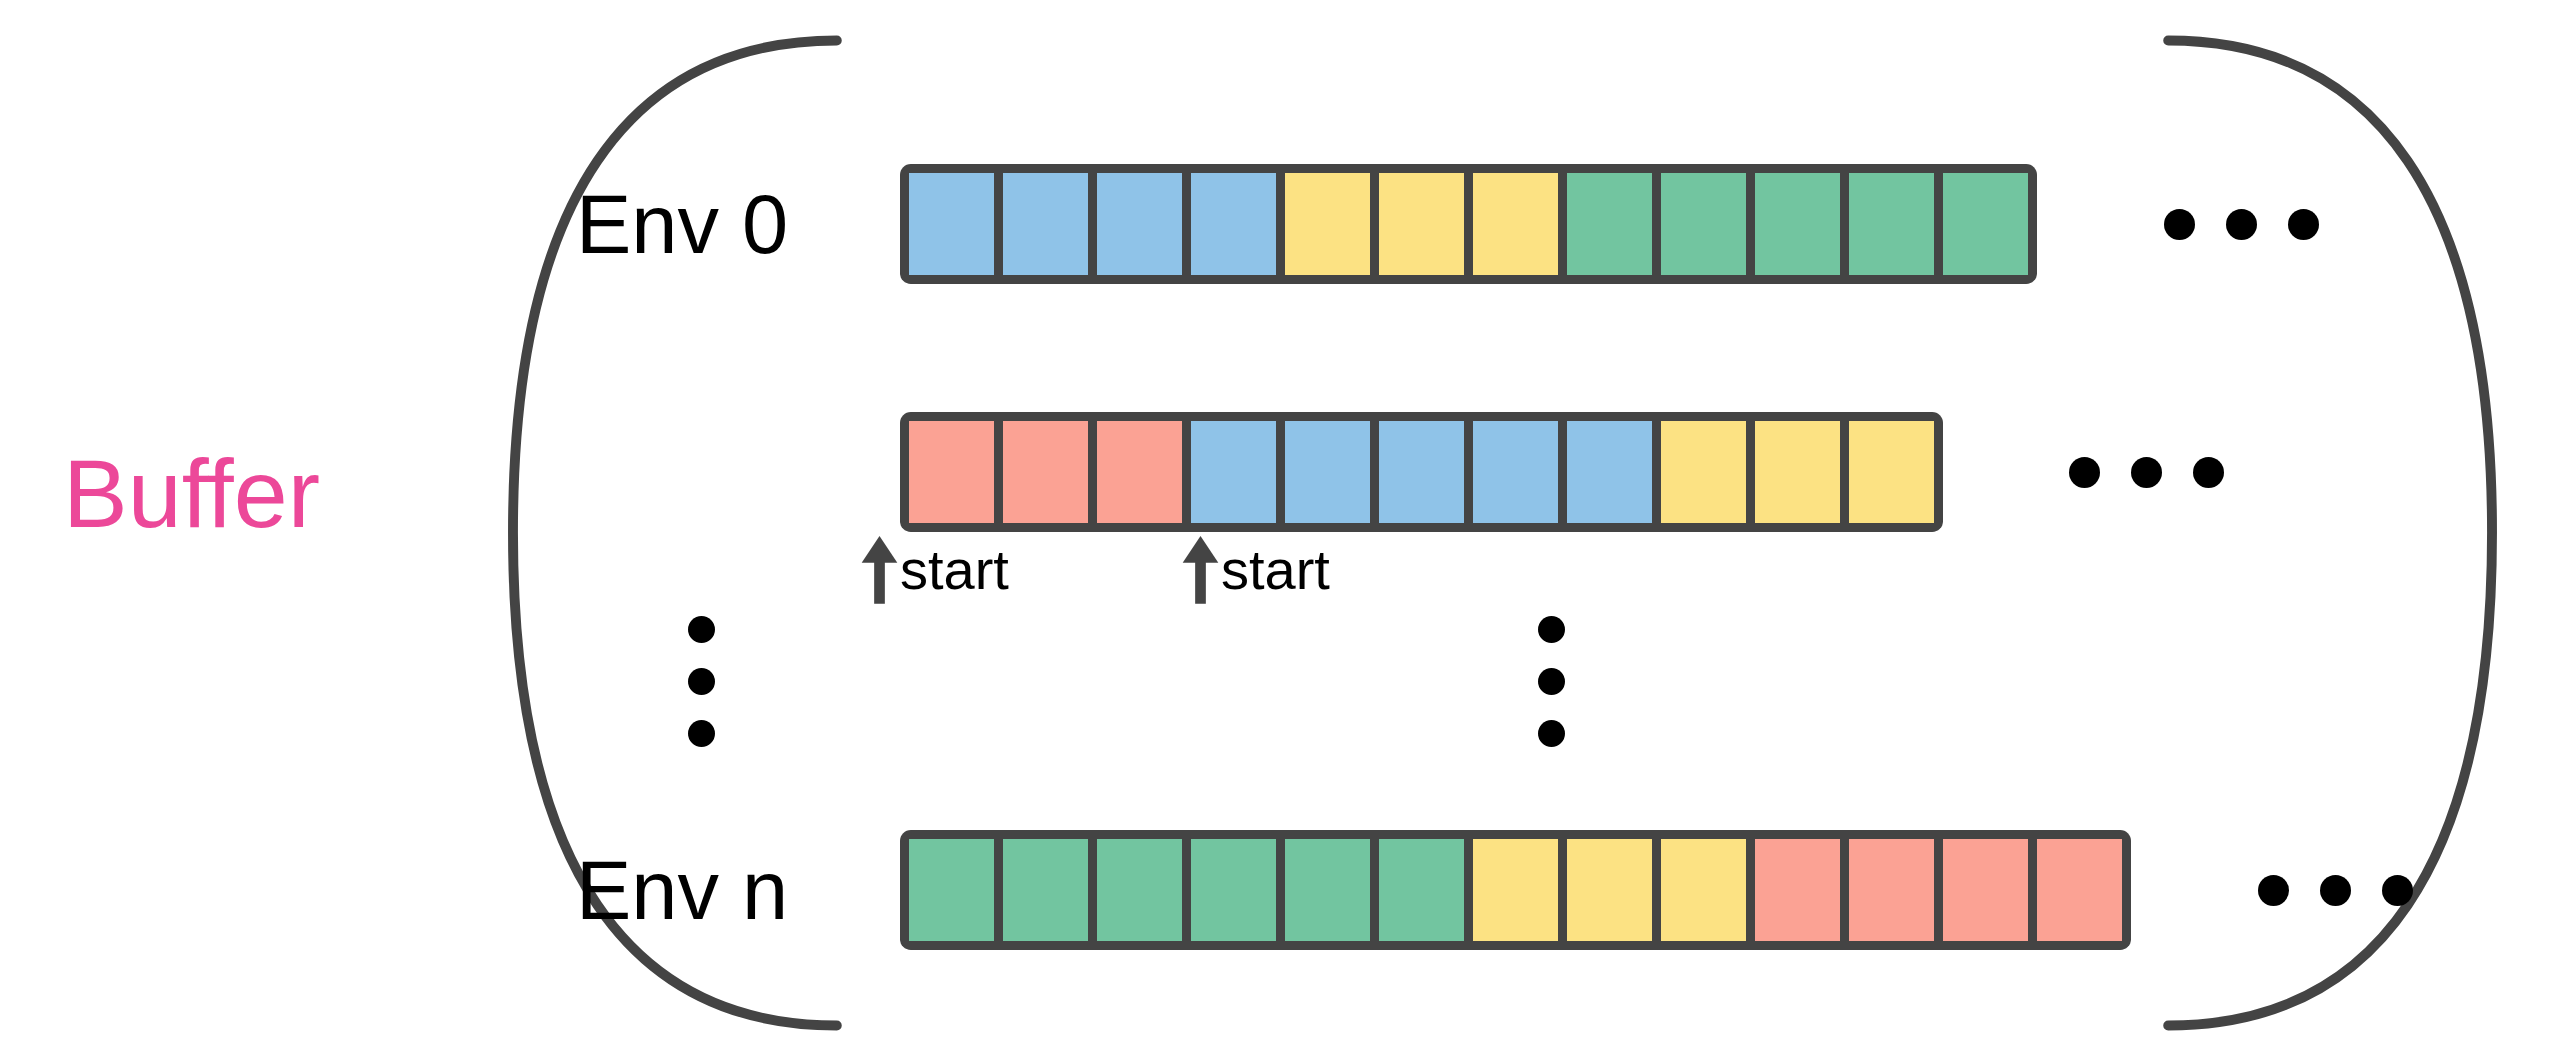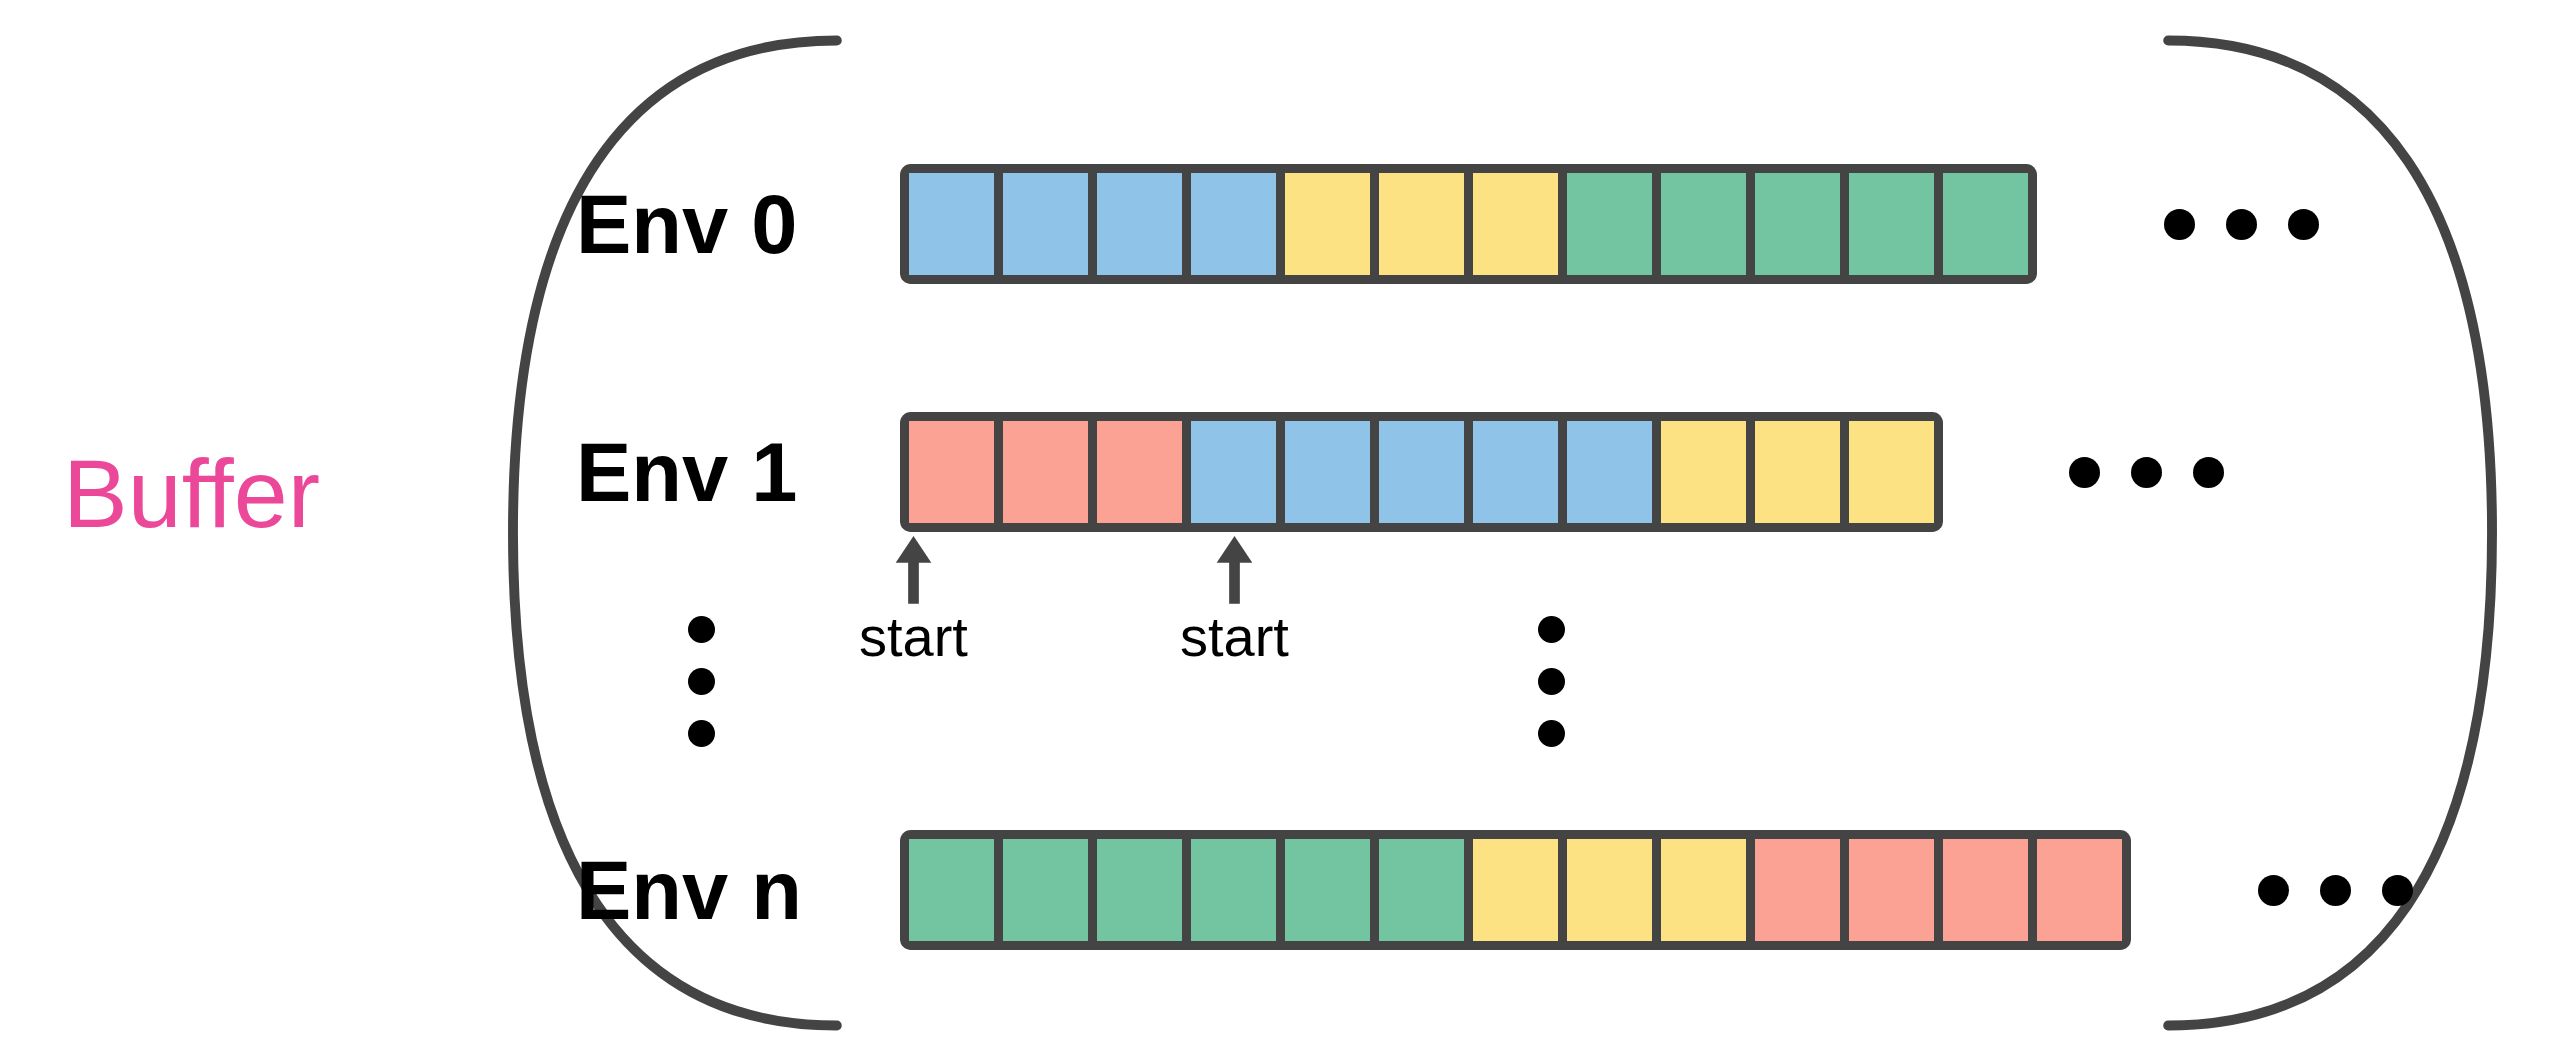--- a/index.html
+++ b/index.html
@@ -9,21 +9,21 @@
   .abs{position:absolute;}
 
   #buffer-label{
     left:63px; top:445px; width:378px;
     font-size:97px; line-height:1.0; color:#ec4899;
     letter-spacing:0px; white-space:nowrap;
   }
 
   #bracket{ left:468px; top:18px; width:2069px; height:1030px; pointer-events:none;}
 
-  .env-row{ position:absolute; height:135px;font-weight:bold; }
+  .env-row{ position:absolute; height:135px; }
   .env-label{
     position:absolute; left:0px; top:0px; width:297px; height:135px;
     display:flex; align-items:center; justify-content:flex-start;
     font-size:83px; color:#000000; white-space:nowrap;
   }
   .strip{
     position:absolute; top:7.2px; left:324px;
     display:flex; flex-direction:row; align-items:stretch;
     background:#444444; border-radius:10.8px;
     padding:9px 9px; gap:9px; height:102px; box-sizing:content-box;
@@ -39,21 +39,21 @@
     display:flex; flex-direction:row; gap:31px; align-items:center; height:102px;
   }
   .hdots .dot{ width:31px; height:31px; border-radius:50%; background:#000000; }
 
   .vdots{
     position:absolute;
     display:flex; flex-direction:column; gap:25px; align-items:center;
   }
   .vdots .dot{ width:27px; height:27px; border-radius:50%; background:#000000; }
 
-  .start-marker{ position:absolute; display:flex; flex-direction:column; align-items:center; }
+  .start-marker{ position:absolute; display:flex; flex-direction:row; align-items:center; }
   .start-marker .arrow{ width:41px; height:70px; }
   .start-label{
     font-size:56px; color:#000000; margin-top:3.6px; white-space:nowrap; line-height:1.05;
   }
 </style>
 </head>
 <body>
 
 <div id="stage">
 
@@ -83,21 +83,20 @@
     </div>
 
     <div class="hdots" style="left:1588px;">
       <span class="dot"></span>
       <span class="dot"></span>
       <span class="dot"></span>
     </div>
   </div>
 
   <div class="env-row" style="left:576px; top:405px; width:1709px;">
-    <div class="env-label">Env 1</div>
 
     <div class="strip" style="background: rgb(68, 68, 68);">
       <div class="cell red" style="background: rgb(251, 162, 148);"></div>
       <div class="cell red" style="background: rgb(251, 162, 148);"></div>
       <div class="cell red" style="background: rgb(251, 162, 148);"></div>
       <div class="cell blue" style="background: rgb(143, 195, 232);"></div>
       <div class="cell blue" style="background: rgb(143, 195, 232);"></div>
       <div class="cell blue" style="background: rgb(143, 195, 232);"></div>
       <div class="cell blue" style="background: rgb(143, 195, 232);"></div>
       <div class="cell blue" style="background: rgb(143, 195, 232);"></div>

